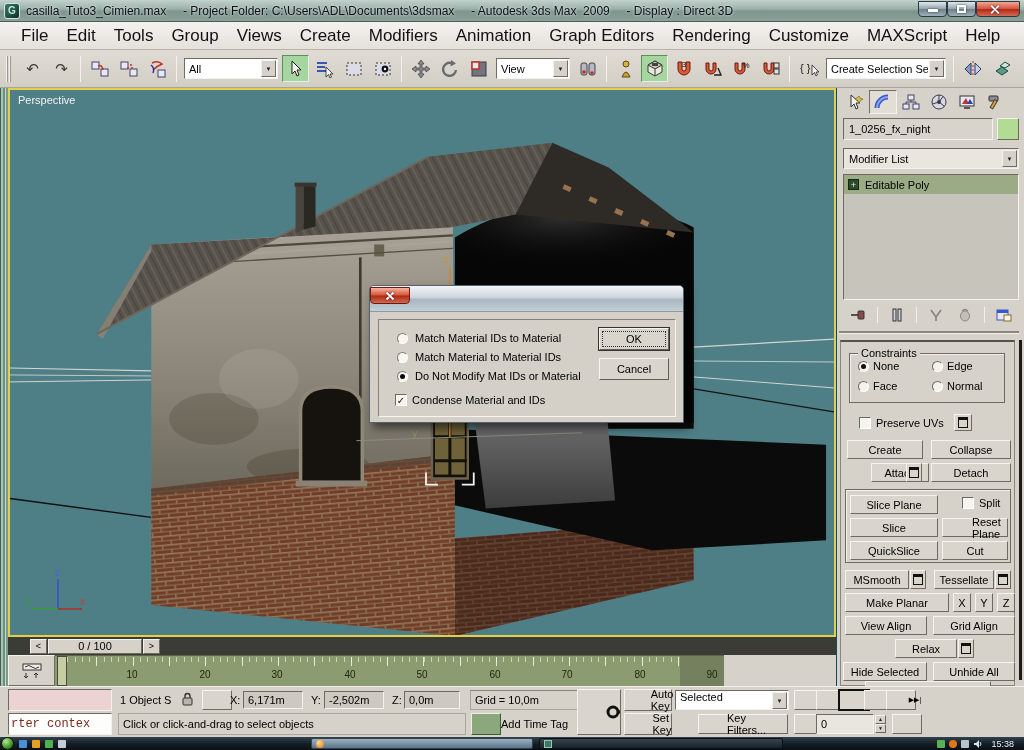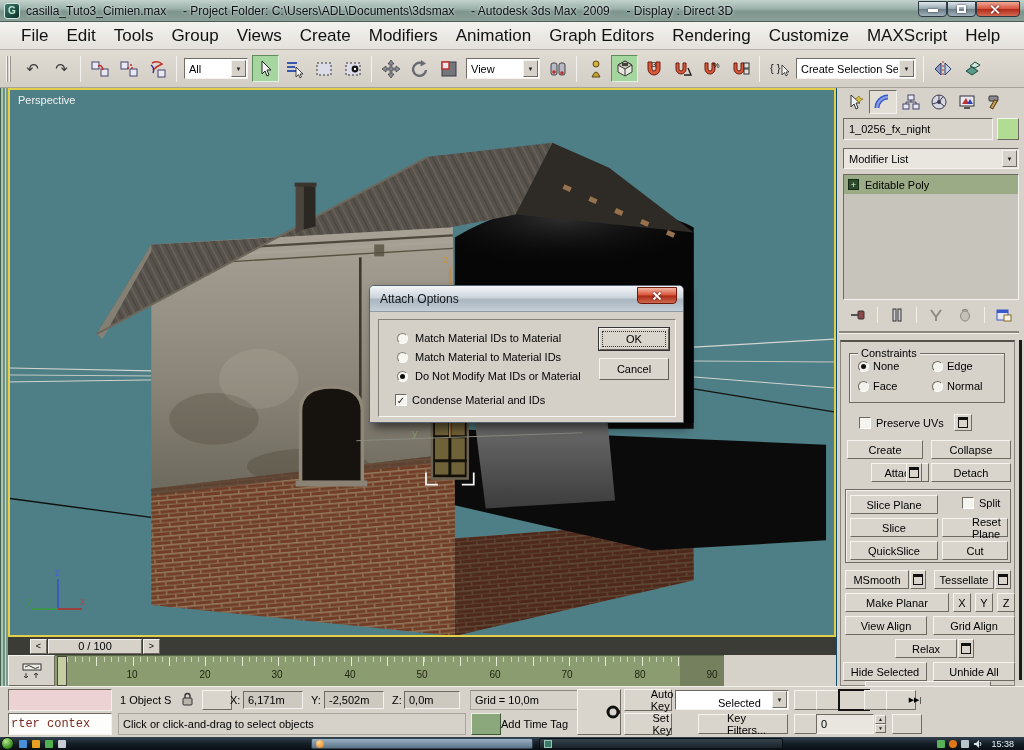--- a/index.html
+++ b/index.html
@@ -221,21 +221,21 @@
         </svg>
       </div>
     <div class="tbtn">
         <svg width="20" height="20">
           <path d="M4 4 Q10 1 14 5 Q9 7 5 11" fill="none" stroke="#c03028" stroke-width="1.6"></path>
           <rect x="10" y="11" width="7" height="7" fill="#e8e8f4" stroke="#44446a"></rect>
           <path d="M3 6 Q7 9 5 14" fill="none" stroke="#30309a" stroke-width="1.4"></path>
         </svg>
       </div>
     <div class="tsep"></div>
-    <div class="tb-drop" style="width:64px">
+    <div class="tb-drop" style="width:94px">
       <span class="val">All</span>
       <span class="drop-arrow">▼</span>
     </div>
     <div class="tbtn active">
         <svg width="18" height="18">
           <path d="M5 1 L5 14 L8 11 L10 16 L12 15 L10 10 L14 10 Z" fill="#f4f4f4" stroke="#222" stroke-width="1"></path>
         </svg>
       </div>
     <div class="tbtn">
         <svg width="20" height="20">
@@ -782,21 +782,21 @@
           <line x1="27" y1="10" x2="27" y2="16" stroke="#111" stroke-width="3"></line>
         </svg>
     </div>
     <div class="abs raised cen" style="left:624px; top:2px; width:48px; height:22px;">
         <span class="slabel">Auto Key</span>
       </div>
     <div class="abs raised cen" style="left:624px; top:26px; width:48px; height:22px;">
         <span class="slabel">Set Key</span>
       </div>
 
-    <div class="abs" style="left:675px; top:3px; width:114px; height:20px; background:#fff; border:1px solid; border-color:#6e6a62 #f4f2ee #f4f2ee #6e6a62; display:flex; align-items:flex-end;padding-left:38px;">
+    <div class="abs" style="left:675px; top:3px; width:114px; height:20px; background:#fff; border:1px solid; border-color:#6e6a62 #f4f2ee #f4f2ee #6e6a62; display:flex; align-items:flex-start;">
       <span class="slabel" style="flex:1; padding-left:4px;">Selected</span>
       <span class="drop-arrow">▼</span>
     </div>
     <div class="abs cen" style="left:675px; top:27px; width:20px; height:20px;">
       <svg width="16" height="14">
           <path d="M1 12 L6 3 L10 10 L15 2" fill="none" stroke="#c03028" stroke-width="1.6"></path>
           <circle cx="6" cy="3" r="1.5" fill="#222"></circle>
         </svg>
     </div>
     <div class="abs raised cen" style="left:698px; top:27px; width:90px; height:20px;">
@@ -907,21 +907,20 @@
     <div class="tray-ico" style="background:#b8c4cc;"></div>
     <svg width="10" height="10" style="margin-left:4px;">
         <path d="M1 4 H3 L6 1 V9 L3 6 H1 Z" fill="#d8e4ea"></path>
         <path d="M7 3 Q9 5 7 7" fill="none" stroke="#d8e4ea"></path>
       </svg>
     <span class="clock" style="margin-right:10px;">15:38</span>
   </div>
 
   <div id="dialog">
     <div class="dlg-title">
-      <span class="txt">Attach Options</span>
       <div class="dlg-close">
           <div class="x1"></div>
           <div class="x2"></div>
         </div>
     </div>
     <div class="dlg-panel">
       <div class="dlg-radio" style="left:18px; top:12px;">
         <span class="rdot"></span>
         <span class="rlbl">Match Material IDs to Material</span>
       </div>

